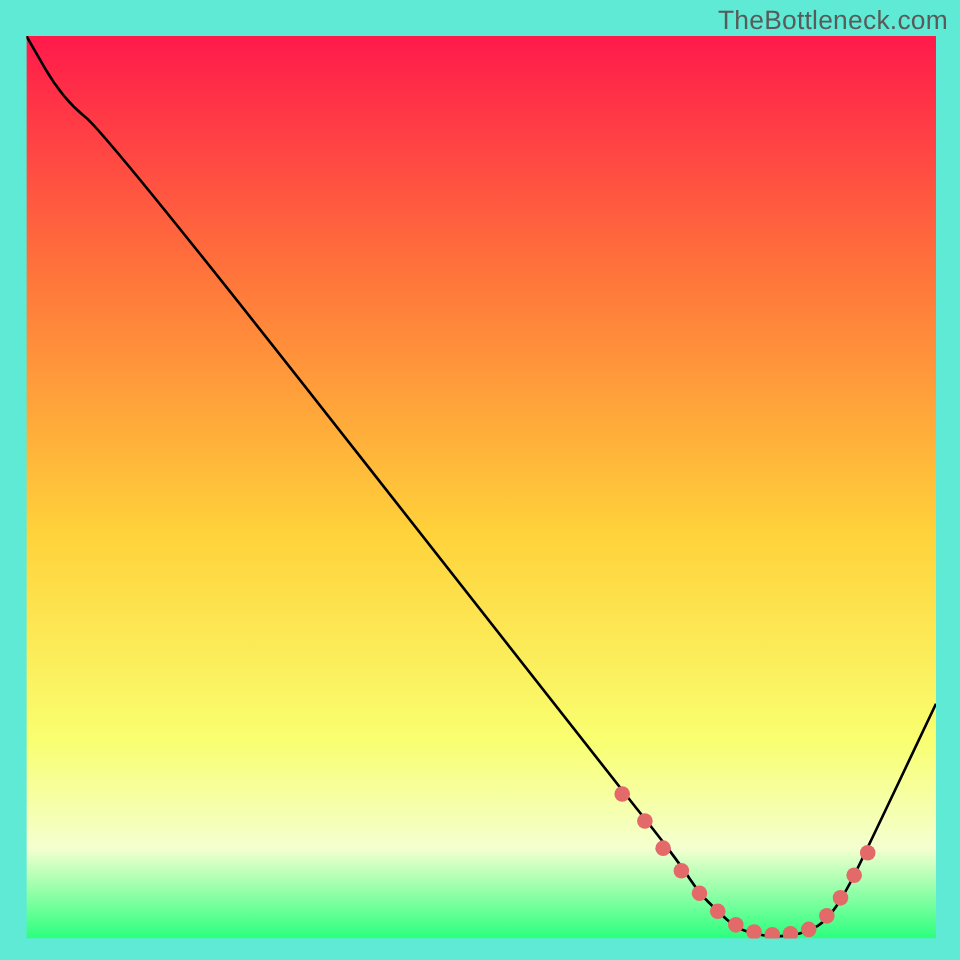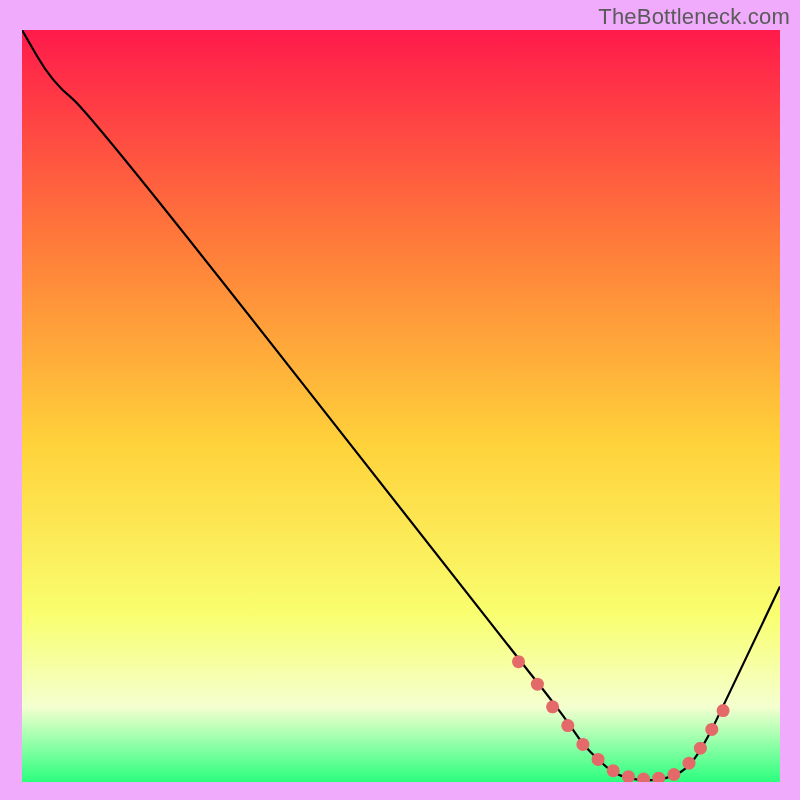--- a/index.html
+++ b/index.html
@@ -8,21 +8,21 @@
     width: 800px;
     height: 800px;
     background: #000;
     overflow: hidden;
     font-family: Arial, Helvetica, sans-serif;
   }
   .frame {
     position: relative;
     width: 800px;
     height: 800px;
-    background: #f0abfc;
+    background: #5eead4;
   }
   .watermark {
     position: absolute;
     top: 4px;
     right: 10px;
     color: #5a5a5a;
     font-size: 22px;
     font-weight: 400;
     letter-spacing: 0.2px;
     z-index: 5;

